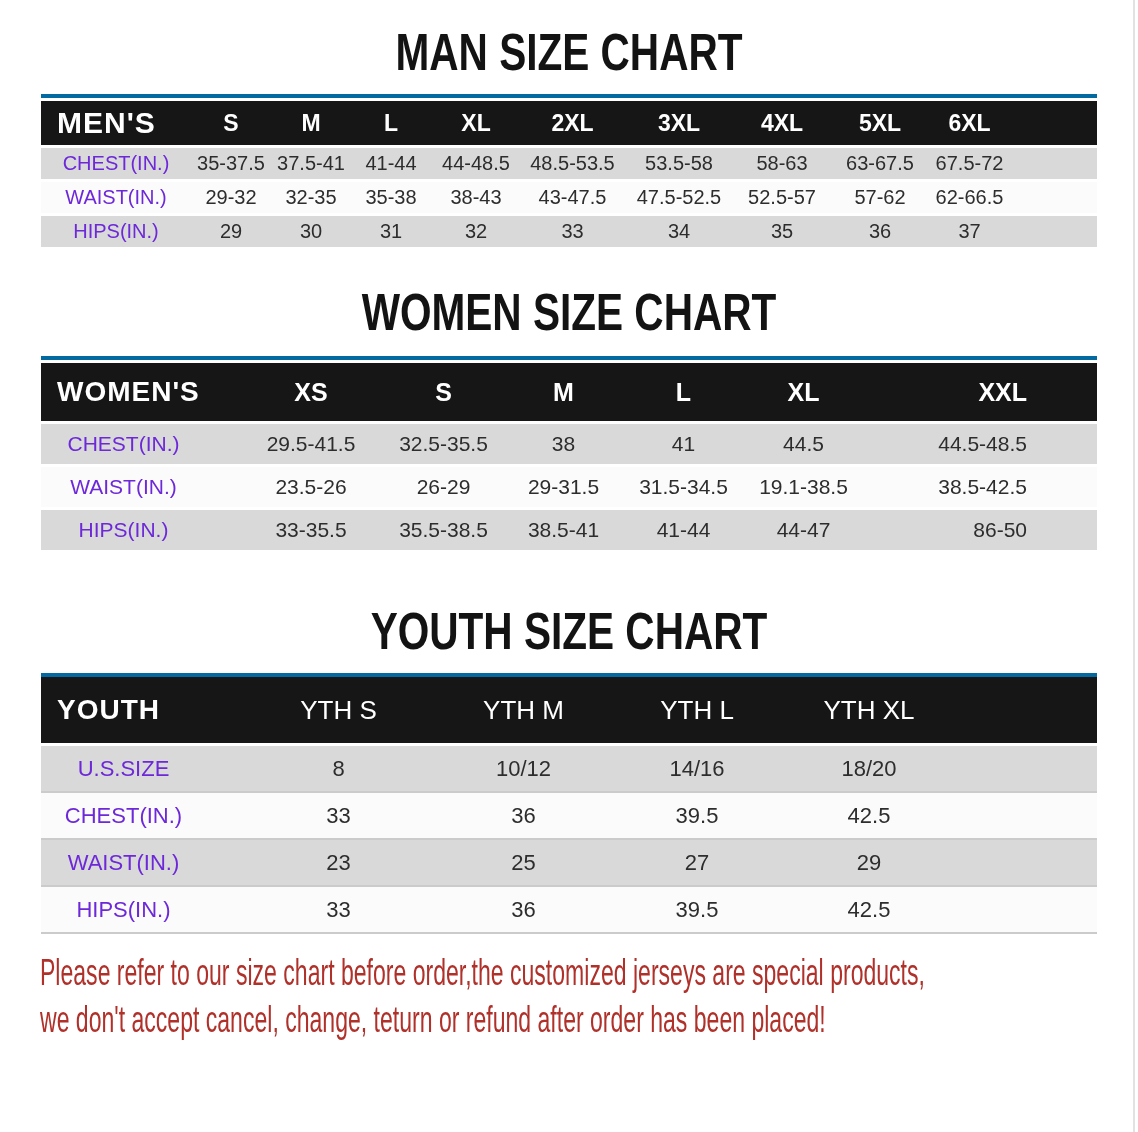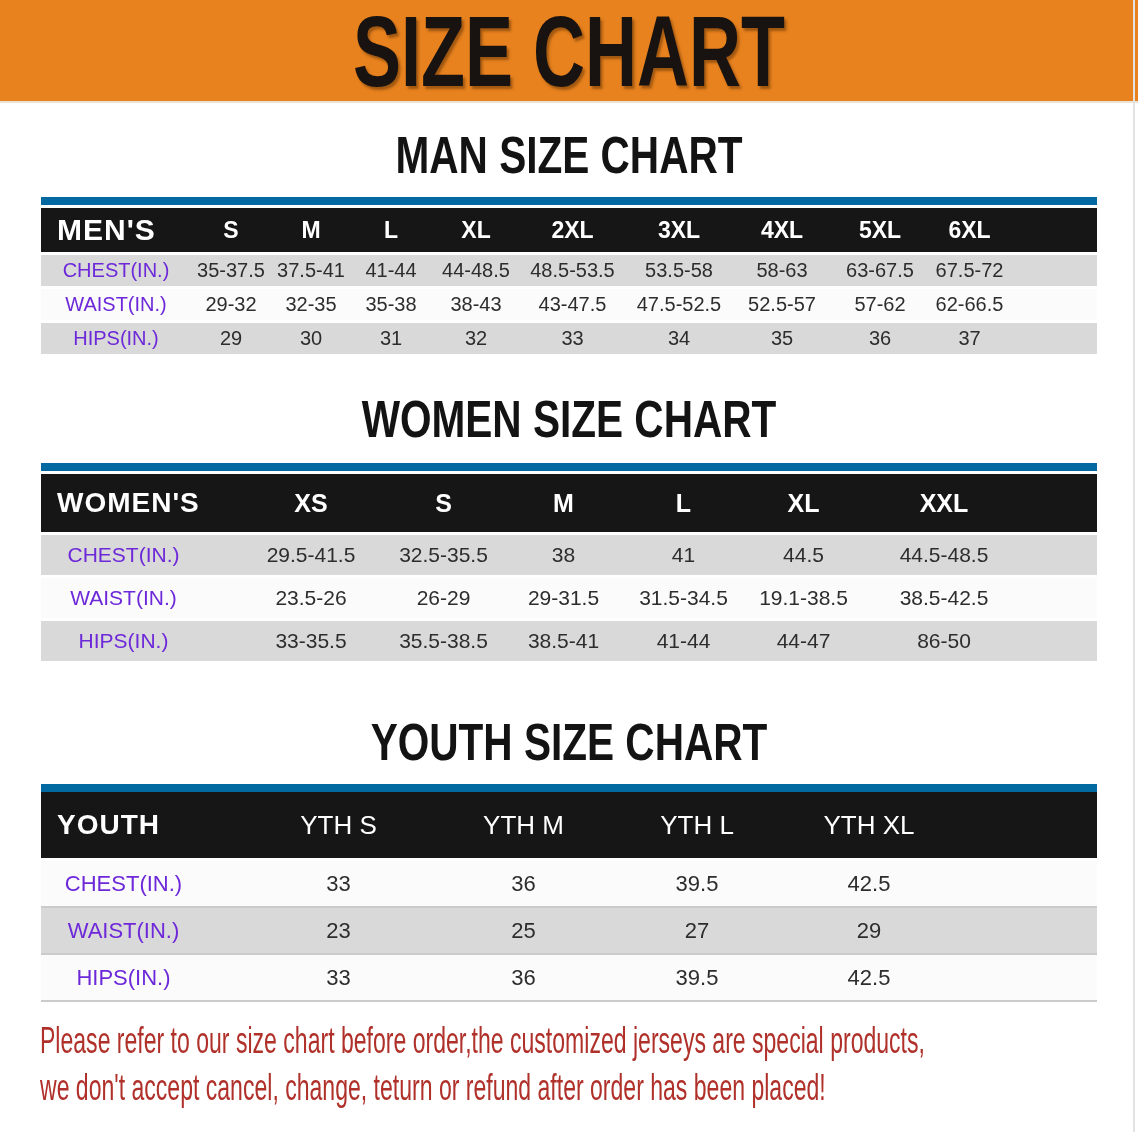--- a/index.html
+++ b/index.html
@@ -25,21 +25,21 @@
     margin:0;text-align:center;font-weight:bold;color:#131313;
     font-size:52px;line-height:56px;transform:scaleX(0.78);
     white-space:nowrap;
   }
   .heading.man{margin-top:24px;margin-bottom:14px;}
   .heading.women{margin-top:34px;margin-bottom:16px;}
   .heading.youth{margin-top:50px;margin-bottom:14px;}
   
   .tablewrap{
     width:1056px;margin-left:41px;
-    border-top:8px solid #0369a1;
+    border-top:4px solid #0369a1;
   }
   table{width:100%;table-layout:fixed;}
   .men-table,.women-table{border-collapse:separate;border-spacing:0 3px;}
   thead th{
     background:#161616;color:#ffffff;font-weight:bold;
     text-align:center;vertical-align:middle;padding:0;
   }
   th.corner{
     text-align:left;padding-left:16px;letter-spacing:1px;white-space:nowrap;
   }
@@ -53,21 +53,21 @@
   
   .men-table thead th{height:44px;font-size:23px;}
   .men-table th.corner{font-size:30px;}
   .men-table tbody td{height:31px;font-size:20px;}
   .men-table th:last-child,.men-table td:last-child{padding-right:88px;}
   
   .women-table thead th{height:58px;font-size:25px;}
   .women-table th.corner{font-size:28px;}
   .women-table tbody td{height:40px;font-size:21px;}
   .women-table td.rowlabel{padding-right:35px;}
-  .women-table th:last-child,.women-table td:last-child{padding-right:70px;}
+  .women-table th:last-child,.women-table td:last-child{padding-right:70px;text-align:right;}
   
   .youth-table{border-collapse:collapse;}
   .youth-table thead th{height:66px;font-size:26px;font-weight:normal;}
   .youth-table th.corner{font-size:28px;font-weight:bold;}
   .youth-table tbody td{height:45px;font-size:22px;}
   .youth-table td.rowlabel{padding-right:35px;}
   .youth-table th:last-child,.youth-table td:last-child{padding-right:142px;}
   .youth-table tbody tr:first-child td{border-top:3px solid #ffffff;}
   .youth-table tbody tr + tr td{border-top:2px solid #cbcbcb;}
   .youth-table tbody tr:last-child td{border-bottom:2px solid #cbcbcb;}
@@ -77,23 +77,20 @@
     margin:0 0 9px 0;font-size:36px;line-height:38px;color:#b0302a;
     transform:scaleX(0.64);transform-origin:left center;white-space:nowrap;
   }
   .edge-line{position:absolute;right:3px;top:0;width:2px;height:1132px;background:#e2e2e2;}
 </style>
 </head>
 <body>
 
 <div>
 
-  <header class="banner">
-    <h1>SIZE CHART</h1>
-  </header>
 
   <section>
     <h2 class="heading man">MAN SIZE CHART</h2>
     <div class="tablewrap">
       <table class="men-table">
         <colgroup>
           <col style="width:150px">
             <col style="width:80px">
             <col style="width:80px">
             <col style="width:80px">
@@ -231,20 +228,27 @@
         <thead>
           <tr>
             <th class="corner">YOUTH</th>
             <th>YTH S</th>
             <th>YTH M</th>
             <th>YTH L</th>
             <th>YTH XL</th>
           </tr>
         </thead>
         <tbody>
+          <tr class="gray">
+            <td class="rowlabel">U.S.SIZE</td>
+            <td>8</td>
+            <td>10/12</td>
+            <td>14/16</td>
+            <td>18/20</td>
+          </tr>
           <tr class="light">
             <td class="rowlabel">CHEST(IN.)</td>
             <td>33</td>
             <td>36</td>
             <td>39.5</td>
             <td>42.5</td>
           </tr>
           <tr class="gray">
             <td class="rowlabel">WAIST(IN.)</td>
             <td>23</td>

